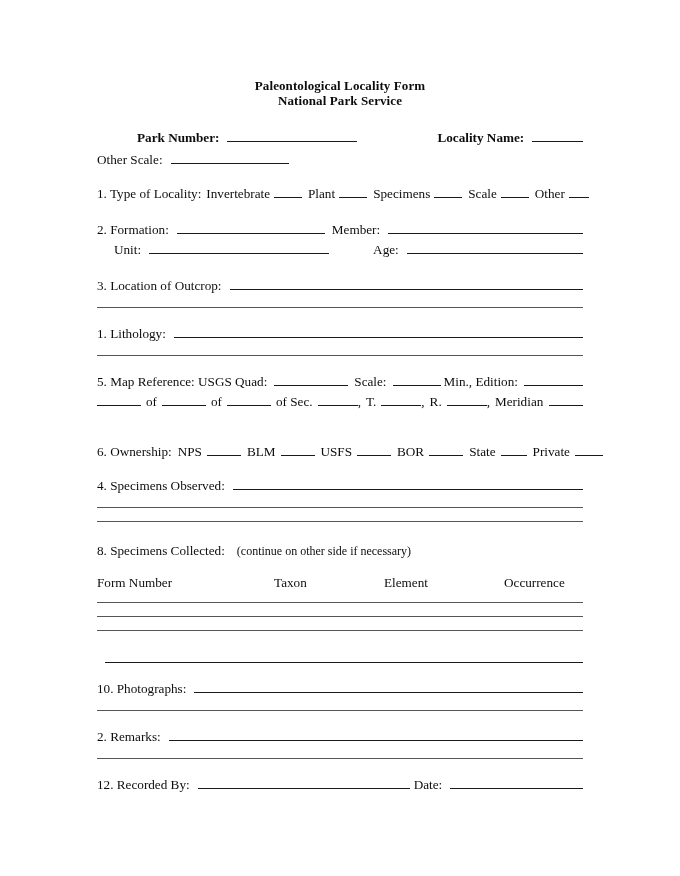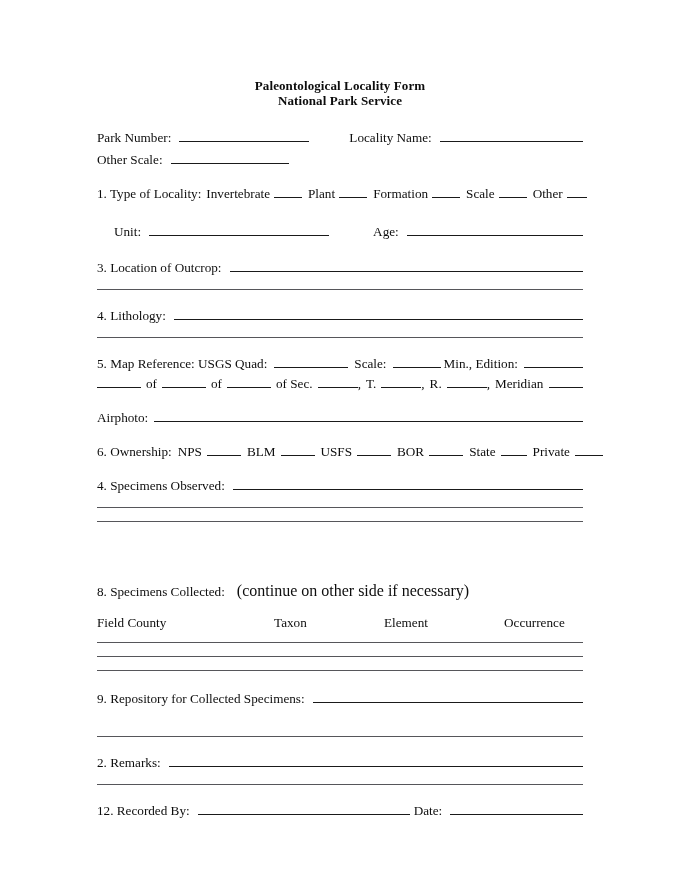--- a/index.html
+++ b/index.html
@@ -44,21 +44,21 @@
 
   
   .row {
     display: flex;
     align-items: baseline;
     font-size: 13.2px;
     line-height: 17px;
     white-space: nowrap;
   }
   .lbl { flex: 0 0 auto; }
-  .lbl.b { font-weight: normal; }
+  .lbl.b { font-weight: bold; margin-left: 40px; }
 
   
   .ul {
     flex: 0 0 auto;
     border-bottom: 1.1px solid #1a1a1a;
     height: 13px;
   }
   .ul.grow { flex: 1 1 auto; }
   .gap { flex: 0 0 auto; }
 
@@ -78,21 +78,21 @@
   .sp-20 { height: 20px; }
 
   
   .tbl-head {
     display: flex;
     font-size: 13.2px;
     line-height: 17px;
   }
   .tbl-head .col { flex: 0 0 auto; }
 
-  .note { font-size: 16px; margin-top: 40px; }
+  .note { font-size: 12px; }
 </style>
 </head>
 <body>
 
 <div class="page">
   <div class="content">
 
     <div class="title-block">
       <span class="l1">Paleontological Locality Form</span>
       <span class="l2">National Park Service</span>
@@ -127,35 +127,44 @@
       <span class="lbl">1. Type of Locality:</span>
       <span class="gap" style="width:5px"></span>
       <span class="lbl">Invertebrate</span>
       <span class="gap" style="width:4px"></span>
       <span class="ul" style="width:28px"></span>
       <span class="gap" style="width:6px"></span>
       <span class="lbl">Plant</span>
       <span class="gap" style="width:4px"></span>
       <span class="ul" style="width:28px"></span>
       <span class="gap" style="width:6px"></span>
-      <span class="lbl">Formation</span>
+      <span class="lbl">Specimens</span>
       <span class="gap" style="width:4px"></span>
       <span class="ul" style="width:28px"></span>
       <span class="gap" style="width:6px"></span>
       <span class="lbl">Scale</span>
       <span class="gap" style="width:4px"></span>
       <span class="ul" style="width:28px"></span>
       <span class="gap" style="width:6px"></span>
       <span class="lbl">Other</span>
       <span class="gap" style="width:4px"></span>
       <span class="ul" style="width:20px"></span>
     </div>
 
     <div class="sp-18"></div>
 
+    <div class="row">
+      <span class="lbl">2. Formation:</span>
+      <span class="gap" style="width:8px"></span>
+      <span class="ul" style="width:148px"></span>
+      <span class="gap" style="width:7px"></span>
+      <span class="lbl">Member:</span>
+      <span class="gap" style="width:8px"></span>
+      <span class="ul grow"></span>
+    </div>
 
     <div class="sp-2"></div>
 
     <div class="row" style="padding-left:17px">
       <span class="lbl">Unit:</span>
       <span class="gap" style="width:8px"></span>
       <span class="ul" style="width:180px"></span>
       <span class="gap" style="width:44px"></span>
       <span class="lbl">Age:</span>
       <span class="gap" style="width:8px"></span>
@@ -168,21 +177,21 @@
       <span class="lbl">3. Location of Outcrop:</span>
       <span class="gap" style="width:8px"></span>
       <span class="ul grow"></span>
     </div>
     <div class="sp-13"></div>
     <div class="rule"></div>
 
     <div class="sp-16"></div>
 
     <div class="row">
-      <span class="lbl">4. Lithology:</span>
+      <span class="lbl">1. Lithology:</span>
       <span class="gap" style="width:8px"></span>
       <span class="ul grow"></span>
     </div>
     <div class="sp-13"></div>
     <div class="rule"></div>
 
     <div class="sp-16"></div>
 
     <div class="row">
       <span class="lbl">5. Map Reference: USGS Quad:</span>
@@ -229,25 +238,20 @@
       <span class="lbl">Meridian</span>
       <span class="gap" style="width:6px"></span>
       <span class="ul grow"></span>
     </div>
 
     <div class="sp-14"></div>
 
 
     <div class="sp-2"></div>
 
-    <div class="row">
-      <span class="lbl">Airphoto:</span>
-      <span class="gap" style="width:6px"></span>
-      <span class="ul grow"></span>
-    </div>
 
     <div class="sp-16"></div>
 
     <div class="row">
       <span class="lbl">6. Ownership:</span>
       <span class="gap" style="width:6px"></span>
       <span class="lbl">NPS</span>
       <span class="gap" style="width:5px"></span>
       <span class="ul" style="width:34px"></span>
       <span class="gap" style="width:6px"></span>
@@ -288,43 +292,47 @@
 
     <div class="row">
       <span class="lbl">8. Specimens Collected:</span>
       <span class="gap" style="width:12px"></span>
       <span class="lbl note">(continue on other side if necessary)</span>
     </div>
 
     <div class="sp-14"></div>
 
     <div class="tbl-head">
-      <span class="col" style="width:177px">Field County</span>
+      <span class="col" style="width:177px">Form Number</span>
       <span class="col" style="width:110px">Taxon</span>
       <span class="col" style="width:120px">Element</span>
       <span class="col">Occurrence</span>
     </div>
 
     <div class="sp-11"></div>
     <div class="rule"></div>
     <div class="sp-13"></div>
     <div class="rule"></div>
     <div class="sp-13"></div>
     <div class="rule"></div>
 
     <div class="sp-18"></div>
 
     <div class="row">
-      <span class="lbl">9. Repository for Collected Specimens:</span>
-      <span class="gap" style="width:8px"></span>
-      <span class="ul grow"></span>
-    </div>
-
-    <div class="sp-16"></div>
-
+      <span class="gap" style="width:8px"></span>
+      <span class="ul grow"></span>
+    </div>
+
+    <div class="sp-16"></div>
+
+    <div class="row">
+      <span class="lbl">10. Photographs:</span>
+      <span class="gap" style="width:8px"></span>
+      <span class="ul grow"></span>
+    </div>
     <div class="sp-13"></div>
     <div class="rule"></div>
 
     <div class="sp-16"></div>
 
     <div class="row">
       <span class="lbl">2. Remarks:</span>
       <span class="gap" style="width:8px"></span>
       <span class="ul grow"></span>
     </div>

